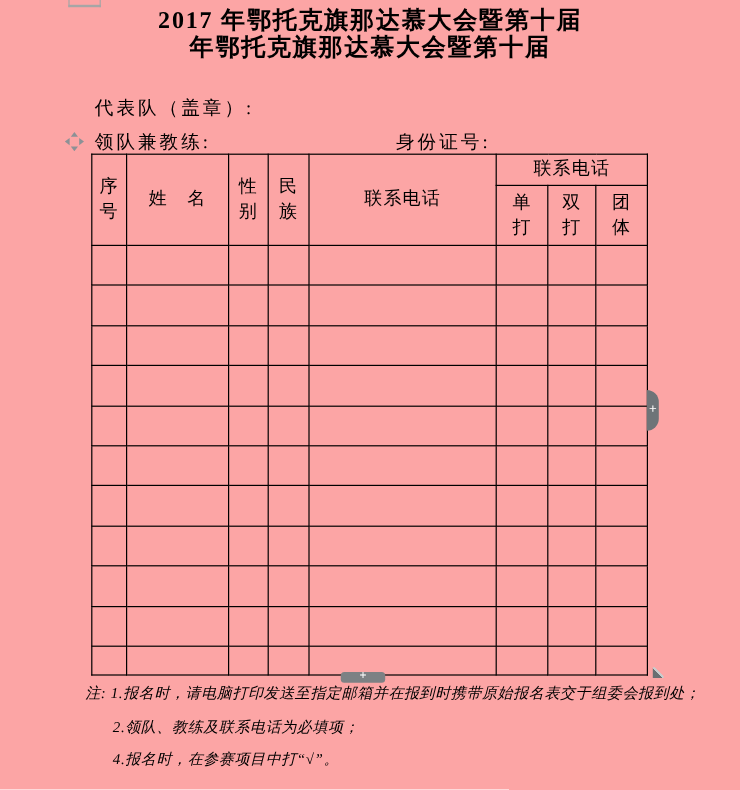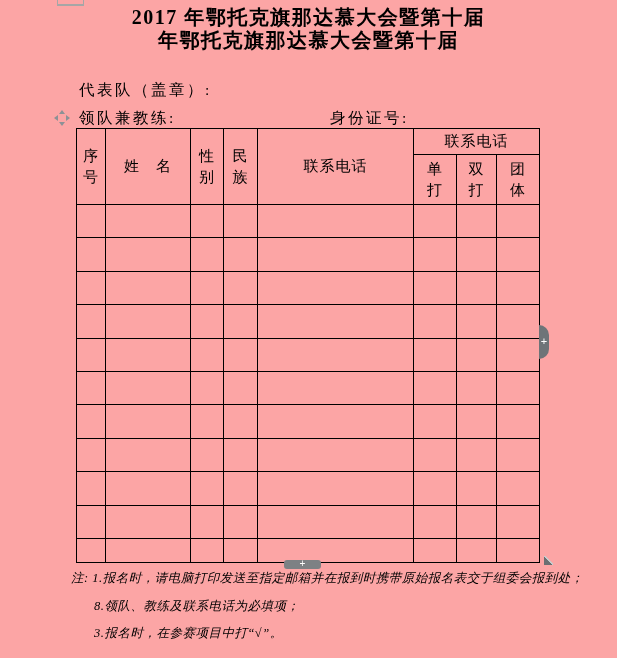--- a/index.html
+++ b/index.html
@@ -225,16 +225,16 @@
 
   <div class="add-col">
     <span>+</span>
   </div>
   <div class="add-row">
     <span>+</span>
   </div>
   <div class="resize-handle"></div>
 
   <div class="note note-1">注: 1.报名时，请电脑打印发送至指定邮箱并在报到时携带原始报名表交于组委会报到处；</div>
-  <div class="note note-2">8.领队、教练及联系电话为必填项；</div>
-  <div class="note note-3">3.报名时，在参赛项目中打“√”。</div>
+  <div class="note note-2">2.领队、教练及联系电话为必填项；</div>
+  <div class="note note-3">4.报名时，在参赛项目中打“√”。</div>
 
 </div>
 
 </body></html>

